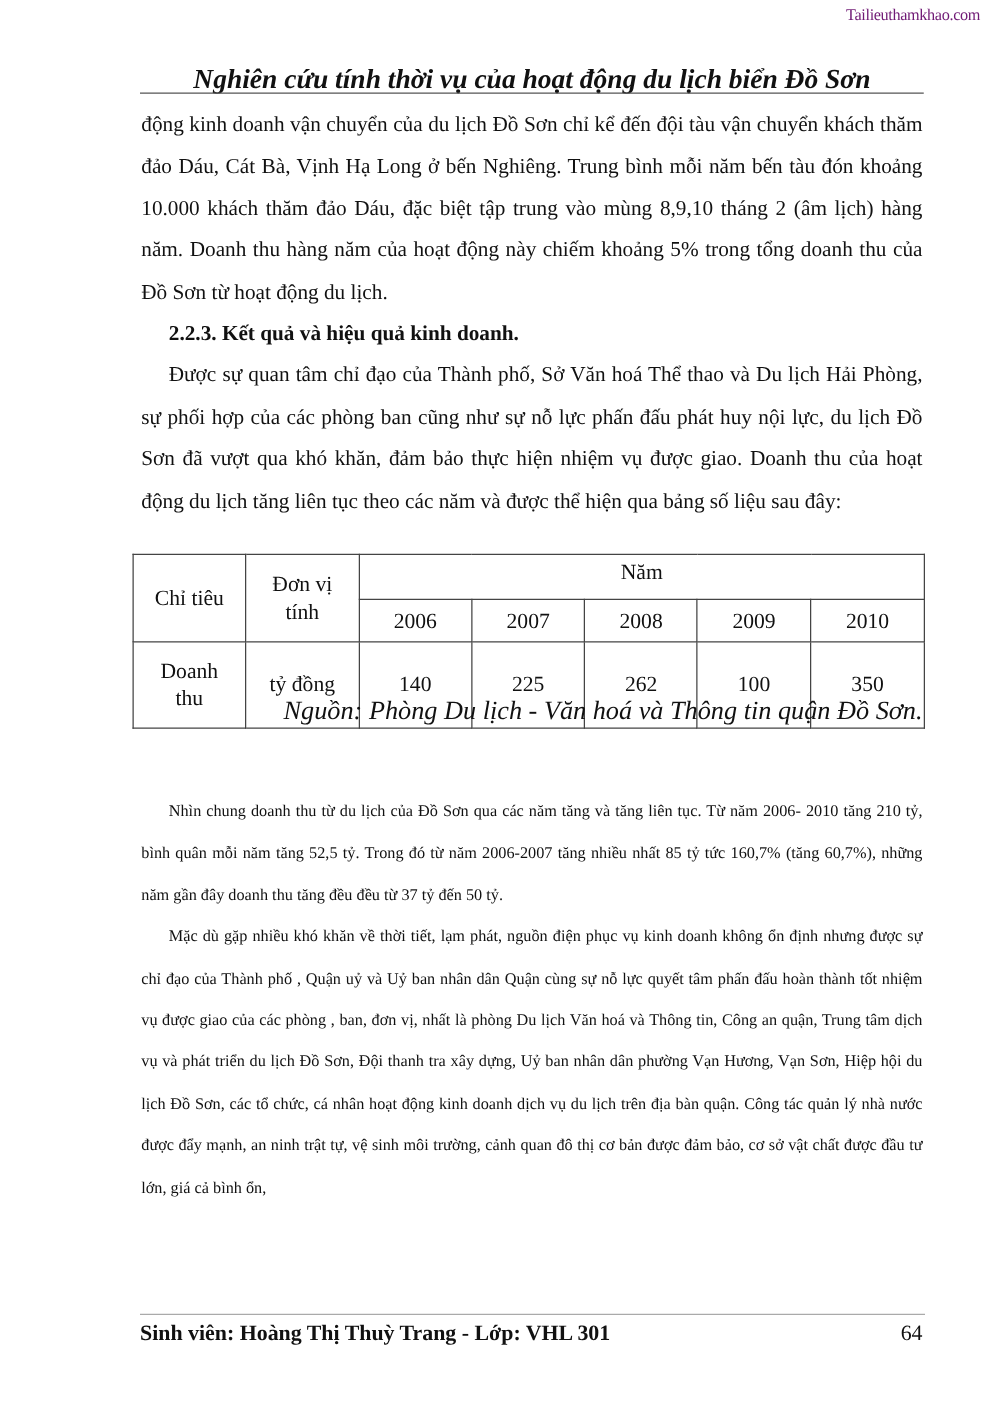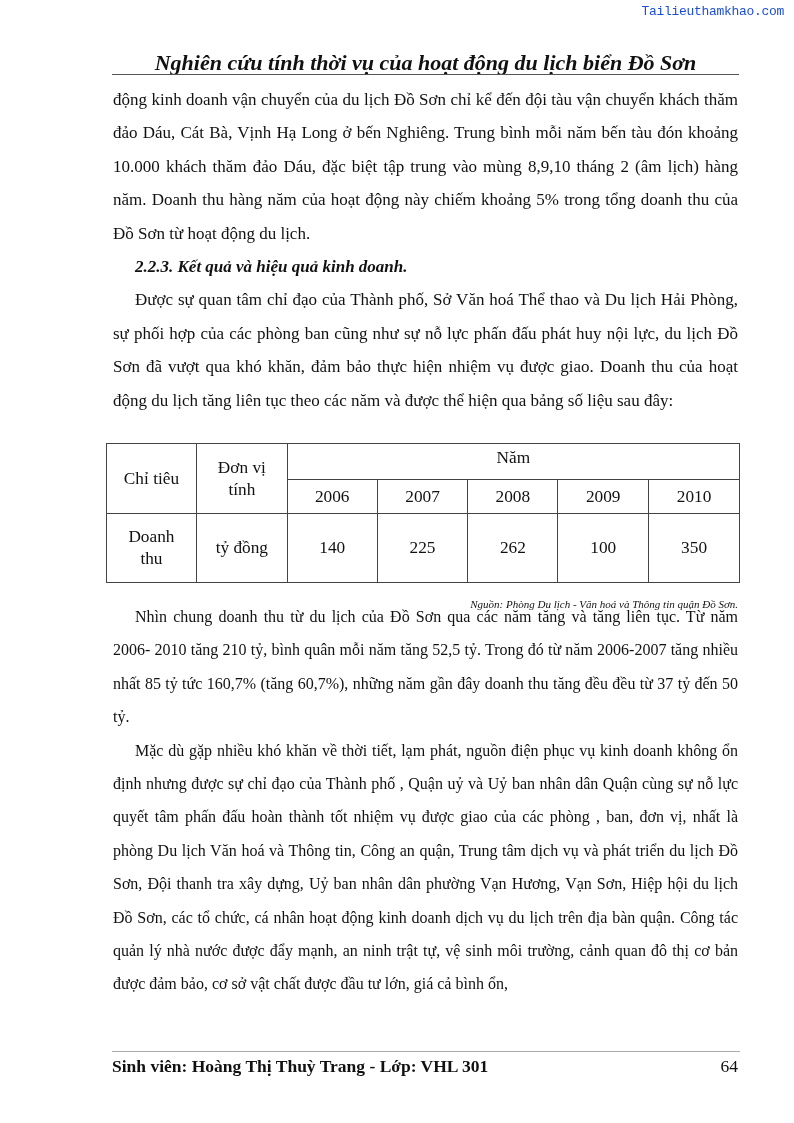--- a/index.html
+++ b/index.html
@@ -1,30 +1,30 @@
 <!DOCTYPE html>
 <html><head>
 <meta charset="utf-8">
 <style>
   html, body { margin: 0; padding: 0; background: #ffffff; }
   body { width: 794px; height: 1123px; position: relative; overflow: hidden;
          font-family: "Liberation Serif", "DejaVu Serif", serif; color: #111; }
-  .watermark { position: absolute; top: 4px; right: 10px; font-family: Liberation Mono, monospace;
-               font-size: 13px; color: #1d4ed8; letter-spacing: -0.3px; }
+  .watermark { position: absolute; top: 4px; right: 10px; font-family: Liberation Serif, serif;
+               font-size: 13px; color: #701a75; letter-spacing: -0.3px; }
   .running-header { position: absolute; left: 112px; width: 627px; top: 50px; text-align: center;
                     font-style: italic; font-weight: bold; font-size: 22px; }
   .header-rule { position: absolute; left: 112px; width: 627px; top: 74px; height: 0; border-top: 1px solid #555; }
   .body { position: absolute; left: 113px; width: 625px; top: 83px; font-size: 17px; line-height: 33.4px; }
   .p { text-align: justify; margin: 0; text-indent: 22px; }
   .p.noindent { text-indent: 0; }
-  .heading { margin: 0; font-weight: bold; font-style: italic; padding-left: 22px; }
+  .heading { margin: 0; font-weight: bold; padding-left: 22px; }
   table.data { position: absolute; left: 106px; top: 443px; width: 634px; border-collapse: collapse; font-size: 17.3px; }
   table.data td { border: 1.2px solid #444; text-align: center; vertical-align: middle; padding: 0; line-height: 22px; }
-  .source { position: absolute; right: 56px; top: 592px; font-style: italic; font-size: 11px; line-height: 24px; }
-  .body2 { position: absolute; left: 113px; width: 625px; top: 600px; font-size: 16px; line-height: 33.4px; }
+  .source { position: absolute; right: 56px; top: 556px; font-style: italic; font-size: 21px; line-height: 24px; }
+  .body2 { position: absolute; left: 113px; width: 625px; top: 632px; font-size: 13px; line-height: 33.4px; }
   .footer-rule { position: absolute; left: 112px; width: 628px; top: 1051px; border-top: 1.5px solid #aaa; }
   .footer-left { position: absolute; left: 112px; top: 1056px; font-weight: bold; font-size: 17.5px; }
   .footer-right { position: absolute; right: 56px; top: 1056px; font-size: 17.5px; }
 </style>
 </head>
 <body>
 
 <div class="watermark">Tailieuthamkhao.com</div>
 
 <div class="running-header">Nghiên cứu tính thời vụ của hoạt động du lịch biển Đồ Sơn</div>

